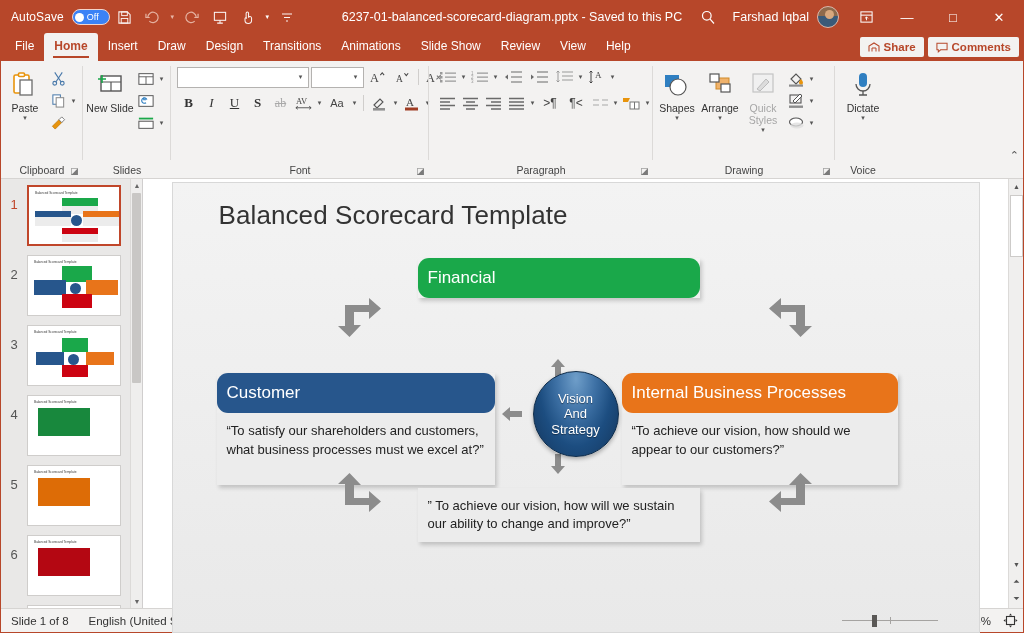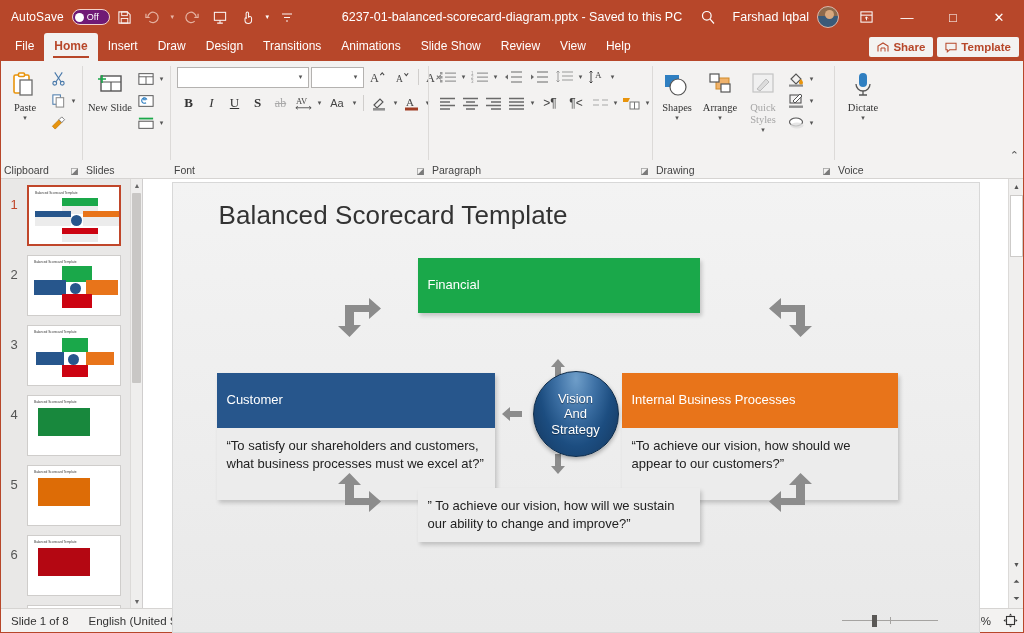--- a/index.html
+++ b/index.html
@@ -19,21 +19,21 @@
   
   .titlebar {
     height: 32px; background: #b7472a; color: #fff;
     display: flex; align-items: center; flex: 0 0 32px;
     font-size: 12px; position: relative;
   }
   .tb-left { display: flex; align-items: center; padding-left: 10px; gap: 2px; }
   .autosave-label { font-size: 12px; margin-right: 6px; letter-spacing: .1px; }
   .toggle {
     width: 38px; height: 16px; border-radius: 9px; border: 1px solid #f3d4cb;
-    background: #701a75; display: flex; align-items: center; padding: 0 2px; gap: 3px;
+    background: #3b82f6; display: flex; align-items: center; padding: 0 2px; gap: 3px;
   }
   .toggle .knob { width: 9px; height: 9px; border-radius: 50%; background: #fff; }
   .toggle .tgl-txt { font-size: 9px; color: #fff; }
   .tb-icon {
     width: 26px; height: 26px; display: flex; align-items: center; justify-content: center;
     opacity: .95;
   }
   .tb-icon svg { display: block; }
   .tb-title {
     position: absolute; left: 0; right: 0; text-align: center;
@@ -78,34 +78,34 @@
   }
 
   
   .ribbon {
     flex: 0 0 118px; background: #f3f2f1; display: flex; align-items: stretch;
     border-bottom: 1px solid #d6d4d2; position: relative;
   }
   .grp { display: flex; flex-direction: column; position: relative; padding: 2px 3px 0; }
   .grp .body { flex: 1; display: flex; align-items: flex-start; padding-top: 3px; }
   .grp .glabel {
-    font-size: 10.5px; color: #444; height: 15px; line-height: 15px;
+    font-size: 10.5px; color: #444; text-align: center; height: 15px; line-height: 15px;
     position: relative;
   }
   .grp::after {
     content: ""; position: absolute; right: 0; top: 5px; bottom: 18px; width: 1px; background: #dcdad8;
   }
   .grp.nosep::after { display: none; }
   .dlauncher {
     position: absolute; right: 3px; bottom: 1px; width: 11px; height: 11px;
     font-size: 9px; color: #7a7a7a; line-height: 11px; text-align: center;
   }
   .bigbtn {
     display: flex; flex-direction: column; align-items: center; width: 52px;
-    font-size: 10.5px; color: #333; padding-top: 2px; text-align: center; line-height: 1.15; font-family: Liberation Serif, serif;
+    font-size: 10.5px; color: #333; padding-top: 2px; text-align: center; line-height: 1.15;
   }
   .bigbtn .bi { height: 34px; display: flex; align-items: center; justify-content: center; }
   .bigbtn.disabled { color: #a6a6a6; }
   .smcol { display: flex; flex-direction: column; gap: 1px; padding-top: 2px; }
   .smbtn {
     display: flex; align-items: center; height: 21px; padding: 0 2px; gap: 1px;
     font-size: 10.5px; color: #333;
   }
   .smbtn .si { width: 20px; height: 19px; display: flex; align-items: center; justify-content: center; }
   .caret { font-size: 7px; color: #555; width: 9px; text-align: center; }
@@ -162,21 +162,21 @@
     width: 806px; height: 449px; background: linear-gradient(180deg,#f3f3f3,#e9e9e9);
     position: relative; box-shadow: 0 0 0 1px #d8d8d8;
   }
   .slide-title {
     position: absolute; left: 46px; top: 17px; font-size: 26px; color: #333;
     font-family: "Liberation Sans", sans-serif; letter-spacing: .1px;
   }
 
   .card { position: absolute; box-shadow: 2px 3px 4px rgba(0,0,0,.18); }
   .card .chead {
-    color: #fff; font-size: 13px; padding: 19px 10px; line-height: 1.3;
+    color: #fff; font-size: 17px; padding: 9px 10px; line-height: 1.3; border-radius: 11px;
   }
   .card .cbody {
     background: #ececec; color: #222; font-size: 13px; padding: 9px 10px 11px;
     line-height: 1.42;
   }
 
   .circle {
     position: absolute; width: 86px; height: 86px; border-radius: 50%;
     background: radial-gradient(ellipse at 50% 8%, #6f9ec9 0%, #3f72a6 32%, #1c4d80 62%, #14365c 100%);
     border: 1px solid #0f2c4a;
@@ -323,21 +323,21 @@
       <svg width="12" height="11" viewBox="0 0 12 11">
           <path d="M1 9.5V4l5-3 5 3v5.5" fill="none" stroke="#b7472a" stroke-width="1.1"></path>
           <path d="M4 9.5V6h4v3.5" fill="none" stroke="#b7472a" stroke-width="1"></path>
         </svg>
       <span>Share</span>
     </div>
     <div class="tb-chip">
       <svg width="12" height="11" viewBox="0 0 13 11">
           <path d="M1 1h11v7H5L2.5 10.2V8H1z" fill="none" stroke="#b7472a" stroke-width="1.1"></path>
         </svg>
-      <span>Template</span>
+      <span>Comments</span>
     </div>
   </div>
 
   <div class="ribbon">
 
     <div class="grp" style="width:82px">
       <div class="body">
         <div class="bigbtn">
           <span class="bi">
             <svg width="28" height="28" viewBox="0 0 28 28">

